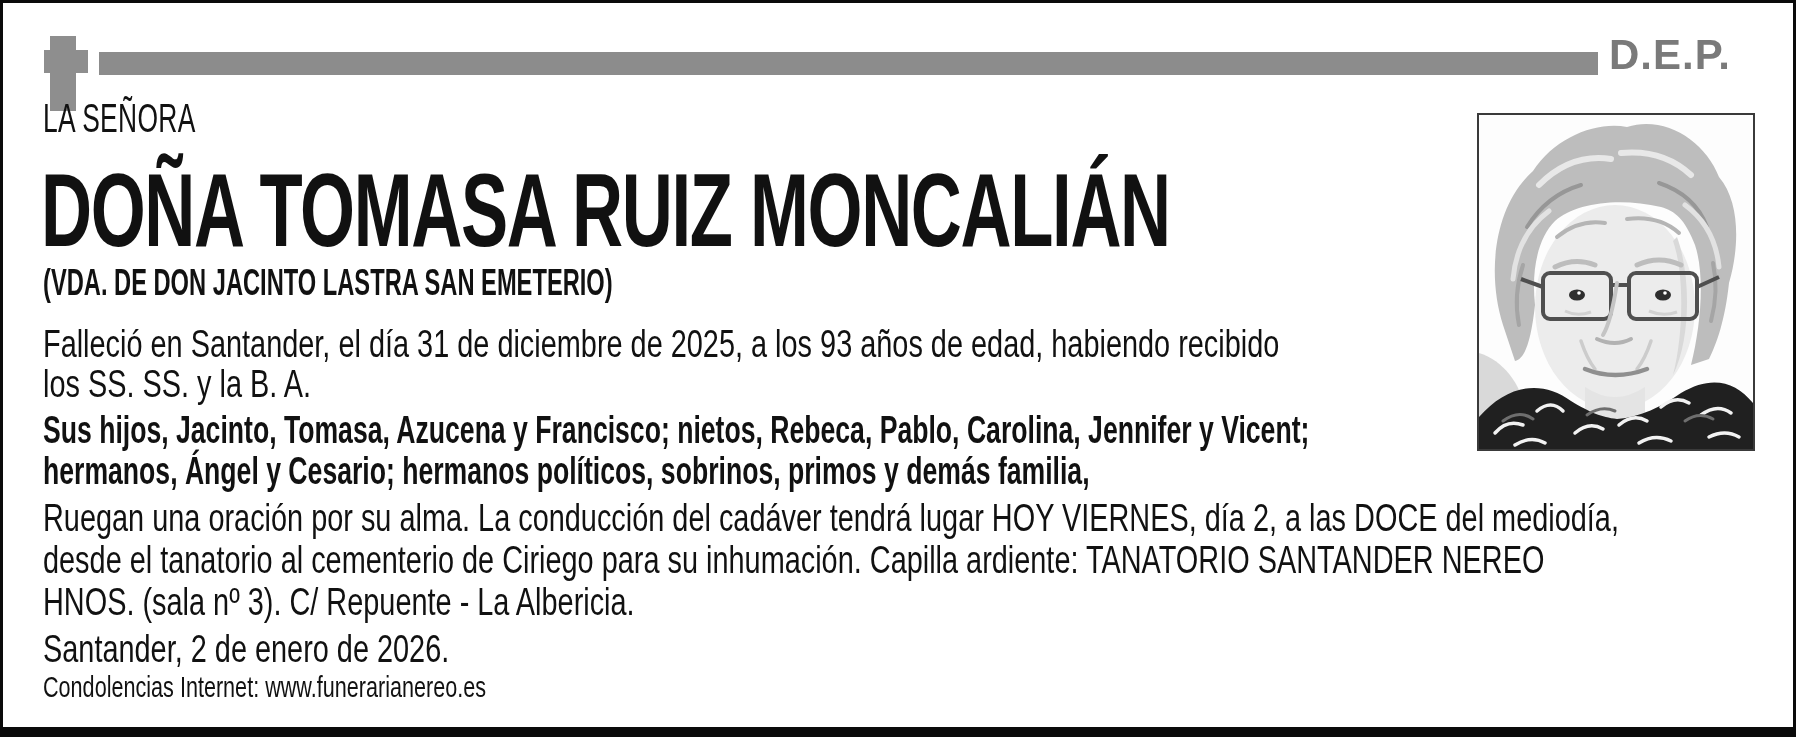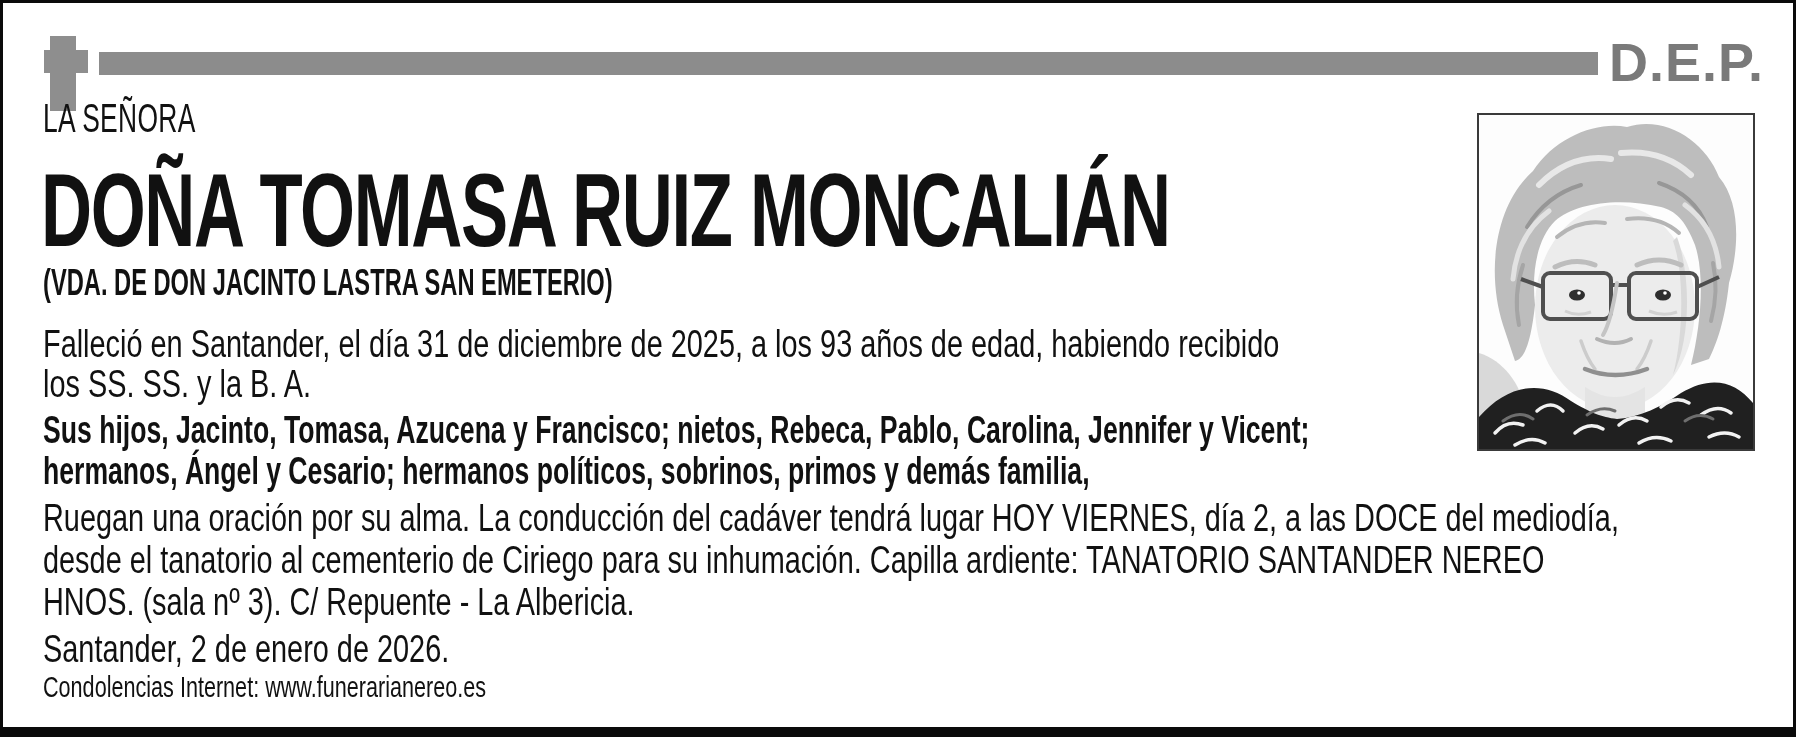--- a/index.html
+++ b/index.html
@@ -19,21 +19,21 @@
     border-right: 3px solid #0a0a0a;
     border-bottom: 10px solid #0a0a0a;
     color: #111111;
   }
   
   .cross-v { position: absolute; left: 47px; top: 33px; width: 26px; height: 75px; background: #8e8e8e; }
   .cross-h { position: absolute; left: 41px; top: 47px; width: 44px; height: 23px; background: #8e8e8e; }
   .hrule   { position: absolute; left: 96px; top: 49px; width: 1499px; height: 23px; background: #8c8c8c; }
   .dep {
     position: absolute; left: 1606px; top: 28px;
-    font-size: 54px; font-weight: bold; color: #7a7a7a;
+    font-size: 42px; font-weight: bold; color: #7a7a7a;
     letter-spacing: 1px; white-space: nowrap;
   }
   
   .ln { position: absolute; left: 40px; white-space: nowrap; transform-origin: 0 0; }
   .pre-title   { top: 93px;  font-size: 40px; transform: scaleX(0.66); letter-spacing: 0.5px; }
   .name        { top: 155px; font-size: 104px; line-height: 104px; font-weight: bold;
                  transform: scaleX(0.68); letter-spacing: -2px; left: 38px; }
   .vda         { top: 259px; font-size: 37px; font-weight: bold; transform: scaleX(0.64); }
   .body-line   { font-size: 38px; line-height: 40px; transform: scaleX(0.76); }
   .fam-line    { font-size: 38px; line-height: 41px; font-weight: bold; transform: scaleX(0.70); }

